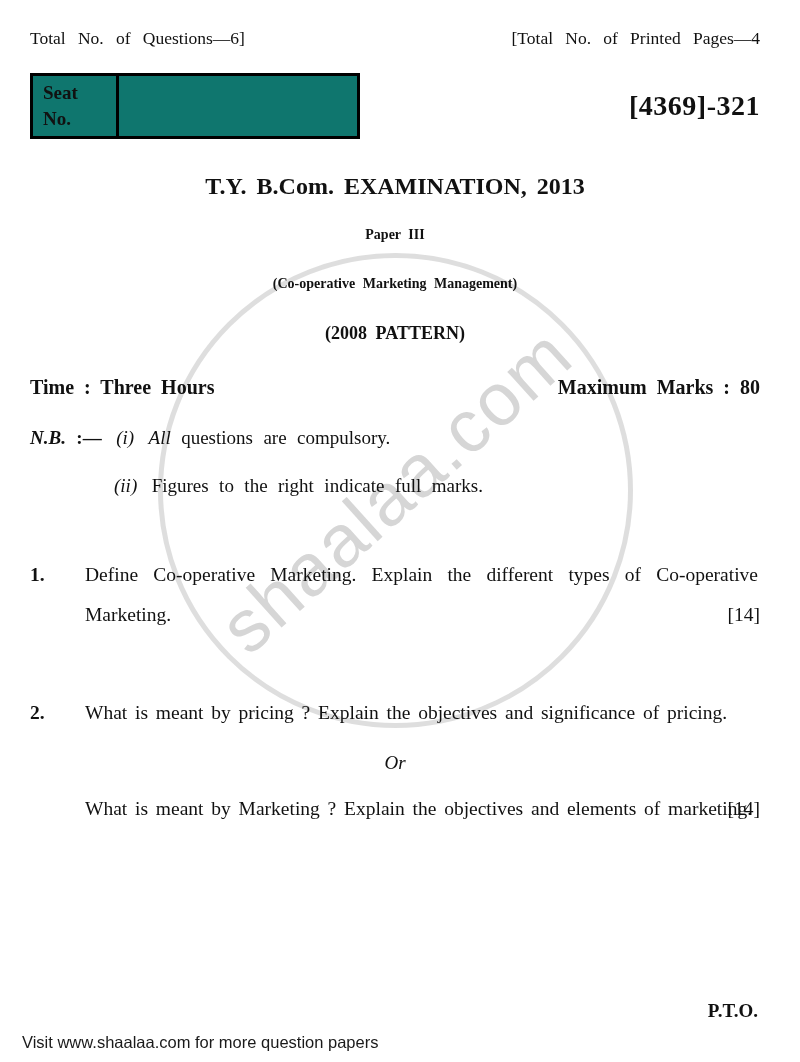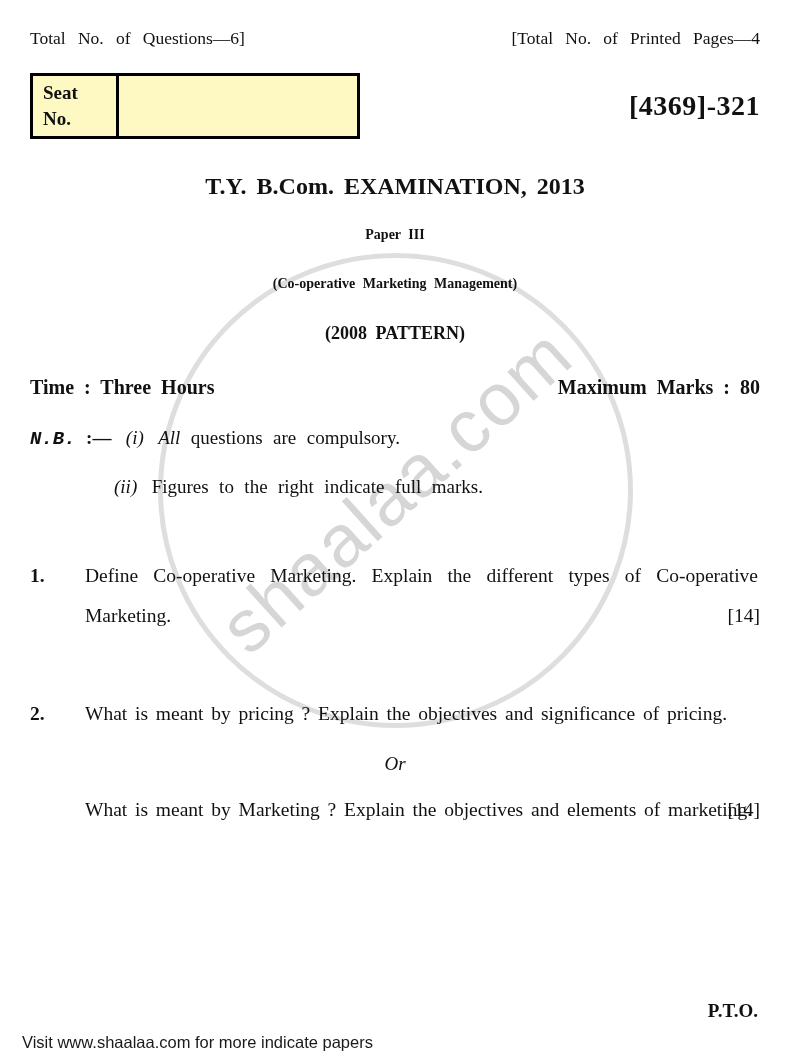--- a/index.html
+++ b/index.html
@@ -24,40 +24,40 @@
     color:rgba(130,130,130,0.33);
     font-family:"Liberation Sans", sans-serif;
     white-space:nowrap;
   }
 
   
   .header-row { display:flex; justify-content:space-between; font-size:17.5px; word-spacing:0.45em; }
 
   
   .seat-row { margin-top:24px; display:flex; align-items:center; justify-content:space-between; }
-  .seat-box { width:330px; height:66px; border:3px solid #000; display:flex; background:#fef9c3; }
+  .seat-box { width:330px; height:66px; border:3px solid #000; display:flex; background:#0f766e; }
   .seat-label { width:86px; border-right:3px solid #000; padding:4px 10px; font-weight:bold; font-size:19px; line-height:26px; }
   .seat-field { flex:1; }
   .paper-code { font-size:28px; font-weight:bold; letter-spacing:0.5px; }
 
   
   .titles { margin-top:36px; text-align:center; word-spacing:0.25em; }
   .title-line { font-weight:bold; margin-bottom:27px; line-height:22px; }
   .t1,.t2 { font-size:24px; }
   .t3,.t4 { font-size:14px; }
   .t5 { font-size:18px; }
 
   
   .time-row { display:flex; justify-content:space-between; font-weight:bold; font-size:20px; margin-top:32px; word-spacing:0.25em; }
 
   
   .nb-block { margin-top:26px; font-size:19px; word-spacing:0.3em; }
   .nb-row { line-height:26px; margin-bottom:22px; }
   .nb-row.second { margin-left:80px; }
-  .nb-label { font-weight:bold; font-style:italic;font-family:Liberation Mono, monospace; }
+  .nb-label { font-weight:bold; font-style:italic; }
   .nb-sep { font-weight:bold; }
   .nb-num { font-style:italic; margin:0 4px; }
   .italic { font-style:italic; }
 
   
   .question { display:flex; font-size:19.5px; line-height:40px; word-spacing:0.15em; }
   .q1 { margin-top:56px; }
   .q2 { margin-top:58px; }
   .qalt { margin-top:10px; }
   .qnum { width:55px; font-weight:bold; flex-shrink:0; }
@@ -143,15 +143,15 @@
       <span class="qnum"></span>
       <div class="qtext">
         <span>What is meant by Marketing ? Explain the objectives and elements of marketing.</span>
         <span class="marks">[14]</span>
       </div>
     </div>
 
   </div>
 
   <div class="pto">P.T.O.</div>
-  <div class="visit">Visit www.shaalaa.com for more indicate papers</div>
+  <div class="visit">Visit www.shaalaa.com for more question papers</div>
 
 </div>
 
 </body></html>

